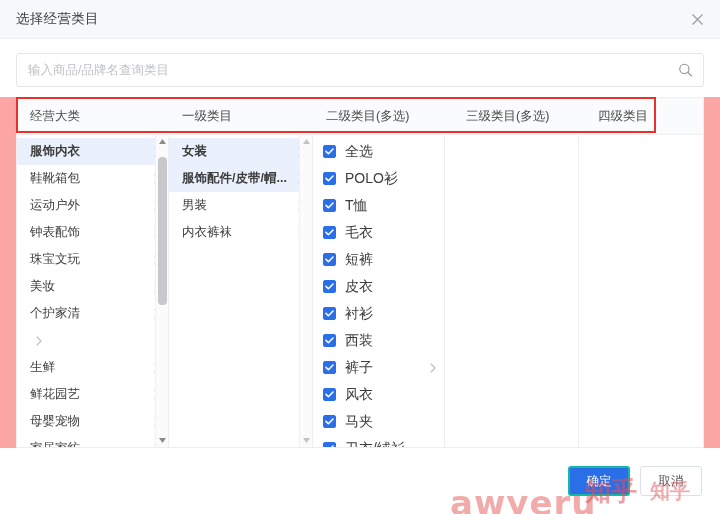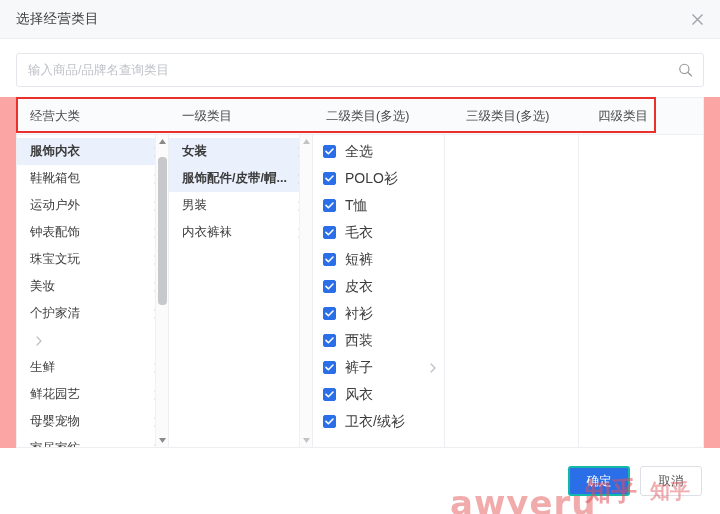--- a/index.html
+++ b/index.html
@@ -420,20 +420,28 @@
               </svg>
             </span>
             <span class="lbl">风衣</span>
           </div>
           <div class="citem">
             <span class="cb">
               <svg width="9" height="7" viewBox="0 0 9 7">
                 <path d="M1 3.4 L3.4 5.8 L8 1" fill="none" stroke="#fff" stroke-width="1.5" stroke-linecap="round" stroke-linejoin="round"></path>
               </svg>
             </span>
+            <span class="lbl">马夹</span>
+          </div>
+          <div class="citem">
+            <span class="cb">
+              <svg width="9" height="7" viewBox="0 0 9 7">
+                <path d="M1 3.4 L3.4 5.8 L8 1" fill="none" stroke="#fff" stroke-width="1.5" stroke-linecap="round" stroke-linejoin="round"></path>
+              </svg>
+            </span>
             <span class="lbl">卫衣/绒衫</span>
           </div>
         </div>
     </div>
 
     <div class="col" style="width:134px">
       <div class="col-list" id="col3"></div>
     </div>
 
     <div class="col" style="flex:1">

